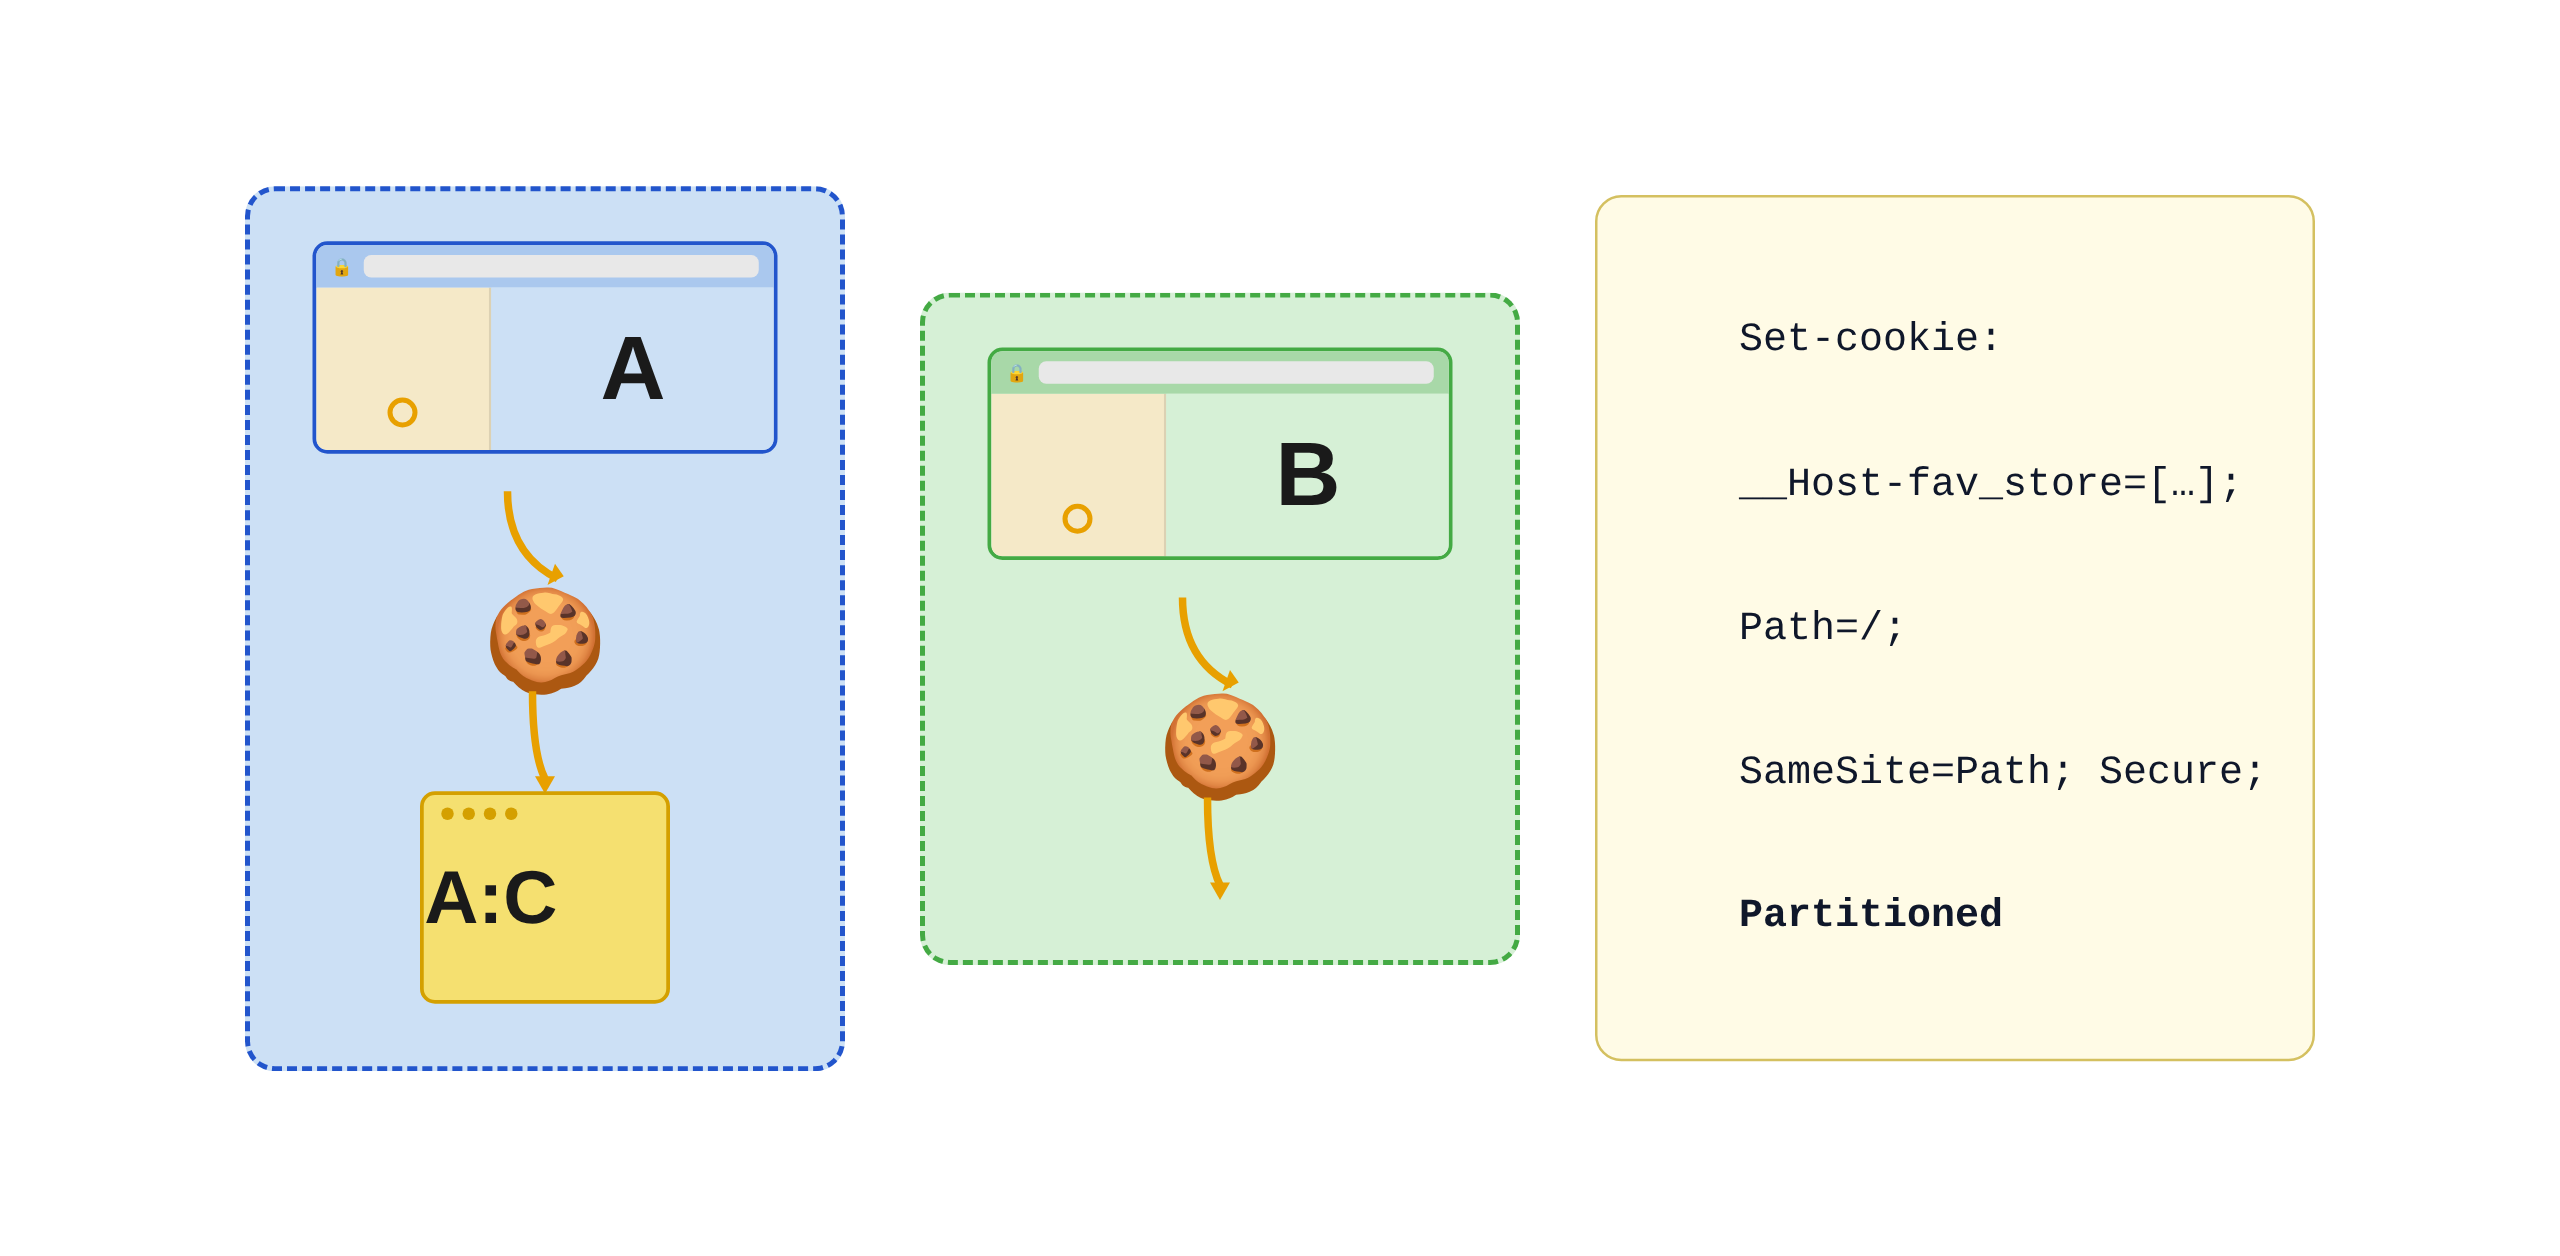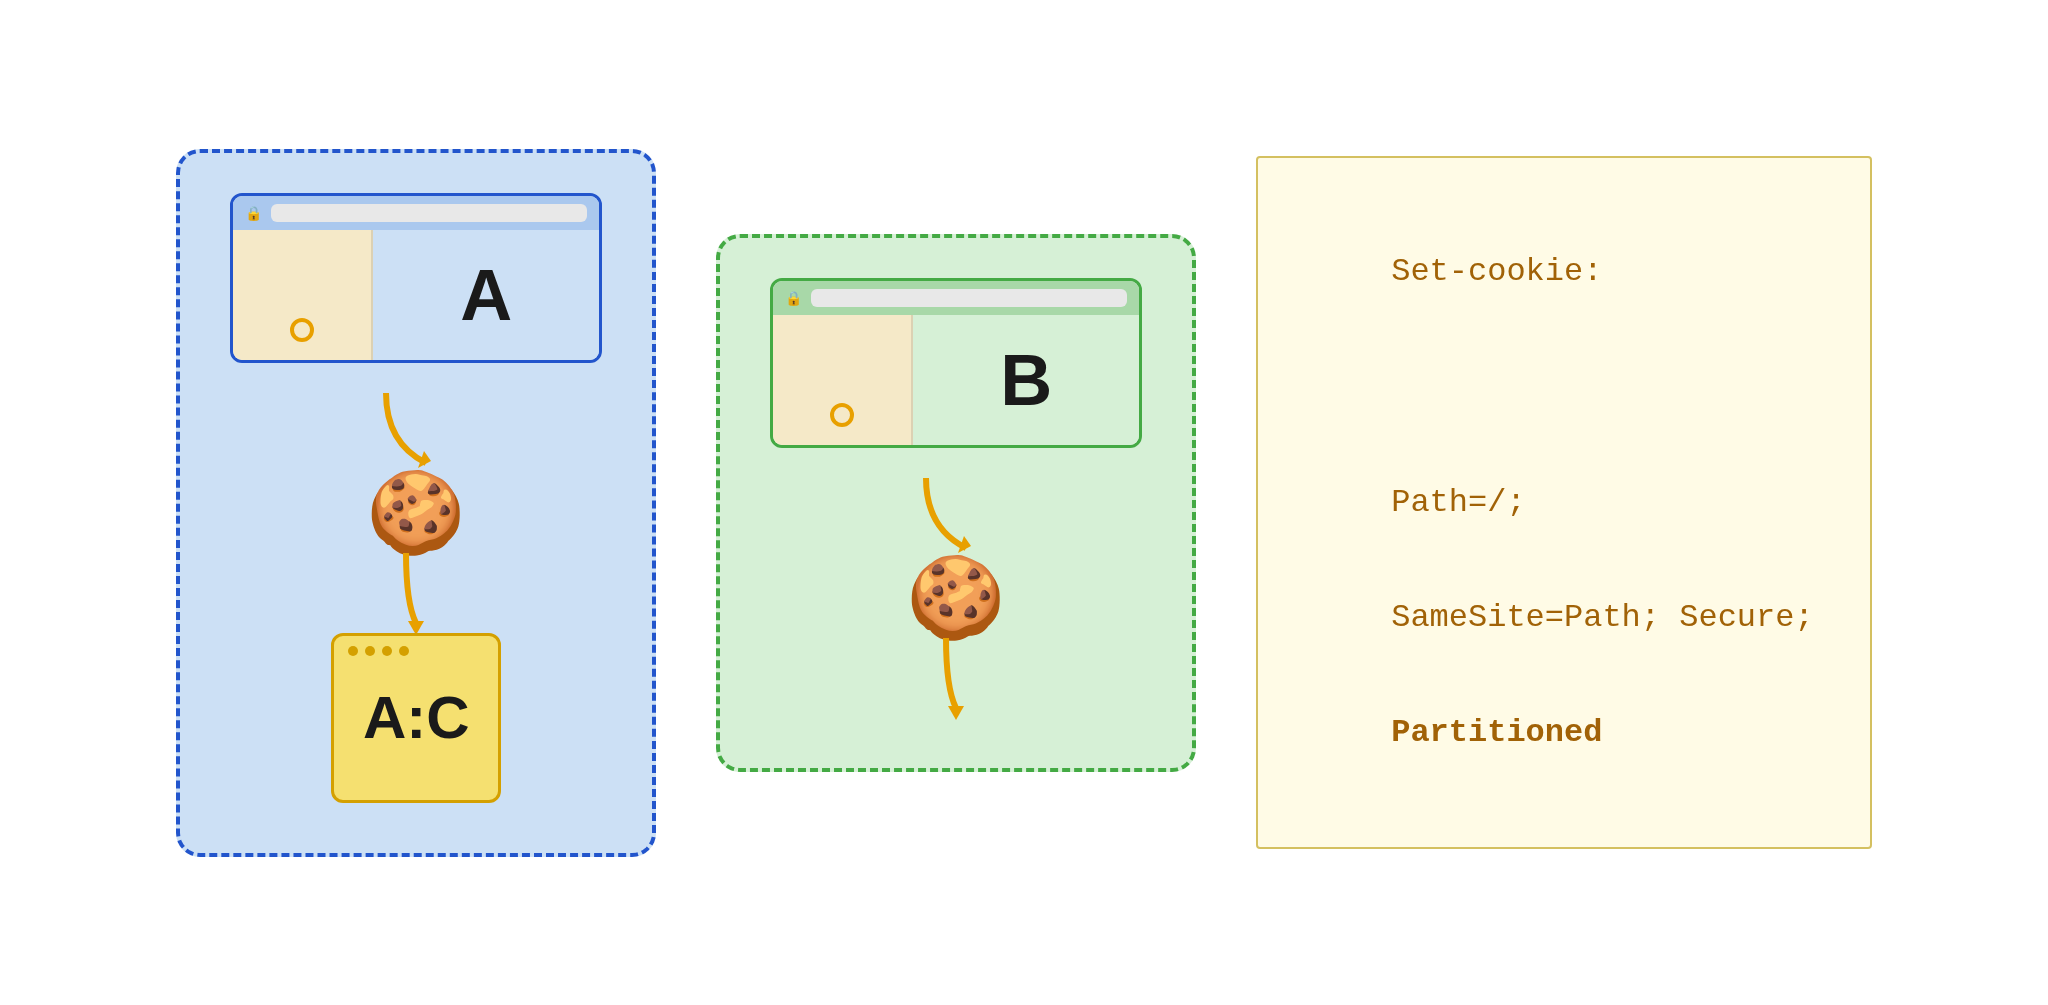--- a/index.html
+++ b/index.html
@@ -126,25 +126,24 @@
       font-size: 80px;
       line-height: 1;
       margin: 0;
     }
 
     
     .storage-box {
       background: #f5e070;
       border: 3px solid #d4a000;
       border-radius: 12px;
-      width: 170px;
+      width: 200px;
       height: 170px;
       display: flex;
       align-items: center;
-      justify-content: center;
       position: relative;
     }
 
     .storage-dots {
       position: absolute;
       top: 10px;
       left: 14px;
       display: flex;
       gap: 7px;
     }
@@ -164,27 +163,27 @@
     }
 
     .curve-svg {
       overflow: visible;
     }
 
     
     .code-block {
       background: #fffbe6;
       border: 2px solid #d4c060;
-      border-radius: 4px;
-      padding: 28px 56px;
+      border-radius: 21px;
+      padding: 28px 36px;
       font-family: 'Courier New', Courier, monospace;
       font-size: 32px;
       line-height: 1.8;
       white-space: pre;
-      color: #a16207;
+      color: #0f172a;
       min-width: 500px;
     }
 
     .code-partitioned {
       font-weight: 900;
       text-align: center;
     }
 
     .circle-node {
       width: 24px;
@@ -283,19 +282,19 @@
       <svg width="120" height="80" viewBox="0 0 120 80" class="curve-svg">
         <path d="M 50 0 Q 50 50 60 70" stroke="#e8a000" stroke-width="6" fill="none"></path>
         <polygon points="52,68 68,68 60,82" fill="#e8a000"></polygon>
       </svg>
 
     </div>
   </div>
 
   <div class="code-block">
     <span>Set-cookie:</span><br>
-    <br>
+    <span>__Host-fav_store=[…];</span><br>
     <span>Path=/;</span><br>
     <span>SameSite=Path; Secure;</span><br>
     <span class="code-partitioned">Partitioned</span>
   </div>
 
 </div>
 
 </body></html>

